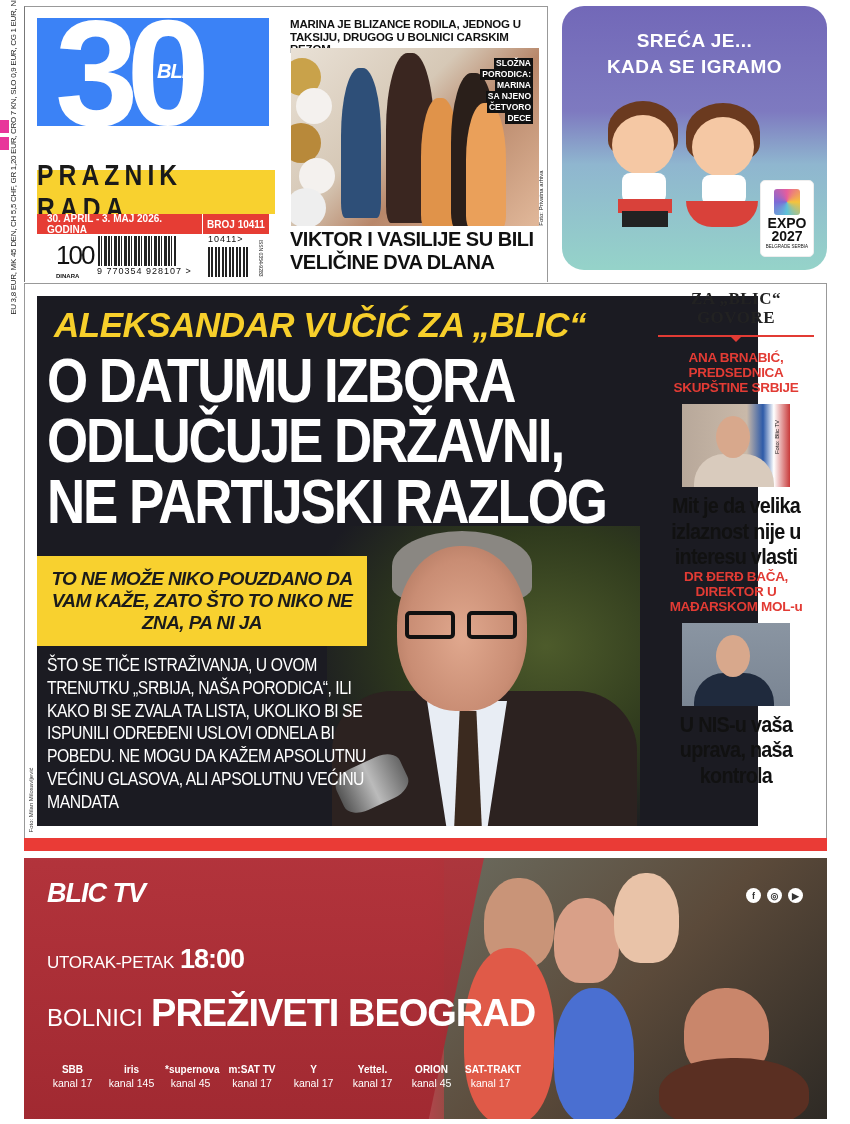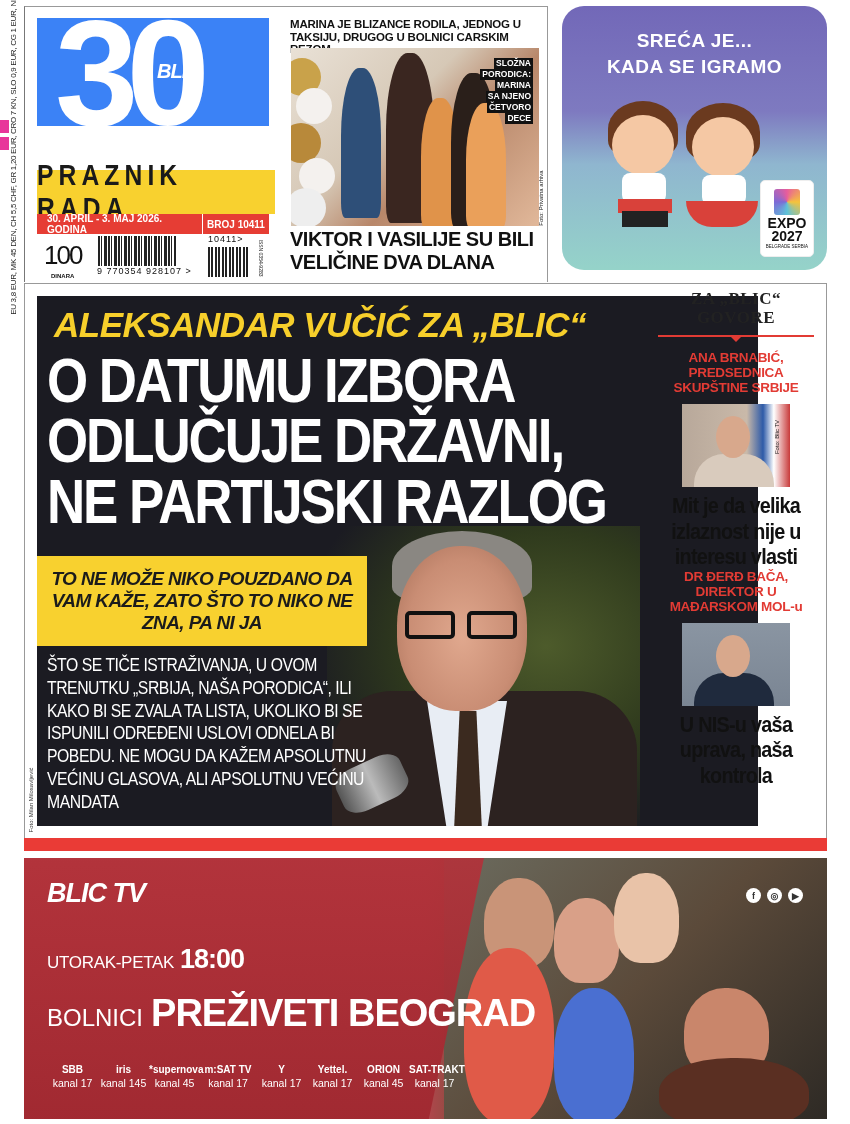--- a/index.html
+++ b/index.html
@@ -14,21 +14,21 @@
 
 .logo{position:absolute;left:37px;top:18px;width:232px;height:108px;background:#3b82f6;overflow:hidden}
 .logo .thirty{position:absolute;left:18px;top:-20px;font-size:150px;font-weight:bold;color:#fff;letter-spacing:-12px;line-height:1}
 .logo .blic{position:absolute;left:120px;top:42px;font-size:20px;font-style:italic;font-weight:bold;color:#fff;letter-spacing:-1px}
 .logo .godina{position:absolute;left:139px;top:109px;font-size:18px;font-weight:bold;color:#fff;letter-spacing:1px}
 .tagline{position:absolute;left:118px;top:156px;font-size:5.2px;color:#fff;font-weight:bold;letter-spacing:.1px}
 .praznik{position:absolute;left:37px;top:170px;width:238px;height:44px;background:#f8d12f;display:flex;align-items:center;justify-content:center;font-size:29px;font-weight:bold;letter-spacing:6px;color:#1a1a1a;transform:scaleX(.85);transform-origin:left center;width:280px}
 .datebar{position:absolute;left:37px;top:214px;width:232px;height:20px;background:#e63d34;color:#fff;font-size:10px;font-weight:bold;display:flex;align-items:center}
 .datebar .date{flex:1;padding-left:10px;border-right:1px solid #fff;height:100%;display:flex;align-items:center}
 .datebar .broj{width:66px;text-align:center}
-.price{position:absolute;left:44px;top:244px;text-align:center;line-height:.85}
+.price{position:absolute;left:56px;top:244px;text-align:left;line-height:.85}
 .price .num{font-size:26px;letter-spacing:-2px;display:block}
 .price .cur{font-size:6px;font-weight:bold}
 .barcode{position:absolute;left:98px;top:236px;width:78px;height:30px;background:repeating-linear-gradient(90deg,#222 0 2px,#fff 2px 3px,#222 3px 4px,#fff 4px 6px,#222 6px 9px,#fff 9px 10px)}
 .barnum{position:absolute;left:97px;top:266px;font-size:9px;letter-spacing:1px}
 .barcode2{position:absolute;left:208px;top:247px;width:40px;height:30px;background:repeating-linear-gradient(90deg,#222 0 2px,#fff 2px 3px,#222 3px 5px,#fff 5px 7px)}
 .barnum2{position:absolute;left:208px;top:234px;font-size:9px;letter-spacing:1px}
 .issn{position:absolute;left:257px;top:238px;width:8px;height:40px}
 .issn span{position:absolute;left:50%;top:50%;transform:translate(-50%,-50%) rotate(90deg);font-size:5px;white-space:nowrap}
 
 .story2-head{position:absolute;left:290px;top:18px;width:250px;font-size:11.5px;font-weight:bold;line-height:1.1;color:#111;letter-spacing:-0.2px}
@@ -90,21 +90,21 @@
 .tv-left{position:absolute;left:0;top:0;width:460px;height:261px;background:linear-gradient(180deg,rgba(178,50,58,.92),rgba(160,40,48,.95));clip-path:polygon(0 0,100% 0,88% 100%,0 100%)}
 .tv-photo{position:absolute;left:420px;top:0;width:383px;height:261px;background:linear-gradient(135deg,#6b6b5e 0%,#5b4a3a 50%,#2e2a25 100%)}
 .girl{position:absolute;border-radius:48% 48% 40% 40%}
 .tv-logo{position:absolute;left:23px;top:20px;color:#fff;font-size:27px;font-style:italic;font-weight:bold;letter-spacing:-1px}
 .tv-time{position:absolute;left:23px;top:86px;color:#fff;white-space:nowrap}
 .tv-time .d{font-size:17px;letter-spacing:-0.3px}
 .tv-time .t{font-size:27px;font-weight:bold;margin-left:6px;letter-spacing:-1px}
 .tv-show{position:absolute;left:23px;top:134px;color:#fff;white-space:nowrap}
 .tv-show .s{font-size:24px}
 .tv-show .n{font-size:38px;font-weight:bold;margin-left:8px;letter-spacing:-1px}
-.channels{position:absolute;left:23px;top:205px;display:flex;gap:0}
+.channels{position:absolute;left:23px;top:205px;display:flex;gap:8px}
 .ch{width:51px;text-align:center;color:#fff}
 .ch .lg{font-size:10px;font-weight:bold;height:14px;line-height:14px;white-space:nowrap}
 .ch .k{font-size:10.5px;white-space:nowrap}
 .social{position:absolute;left:722px;top:30px;display:flex;gap:6px}
 .social span{width:15px;height:15px;border-radius:50%;background:#fff;color:#333;font-size:9px;font-weight:bold;display:flex;align-items:center;justify-content:center}
 </style>
 </head>
 <body>
 
 <div class="side-strip">

